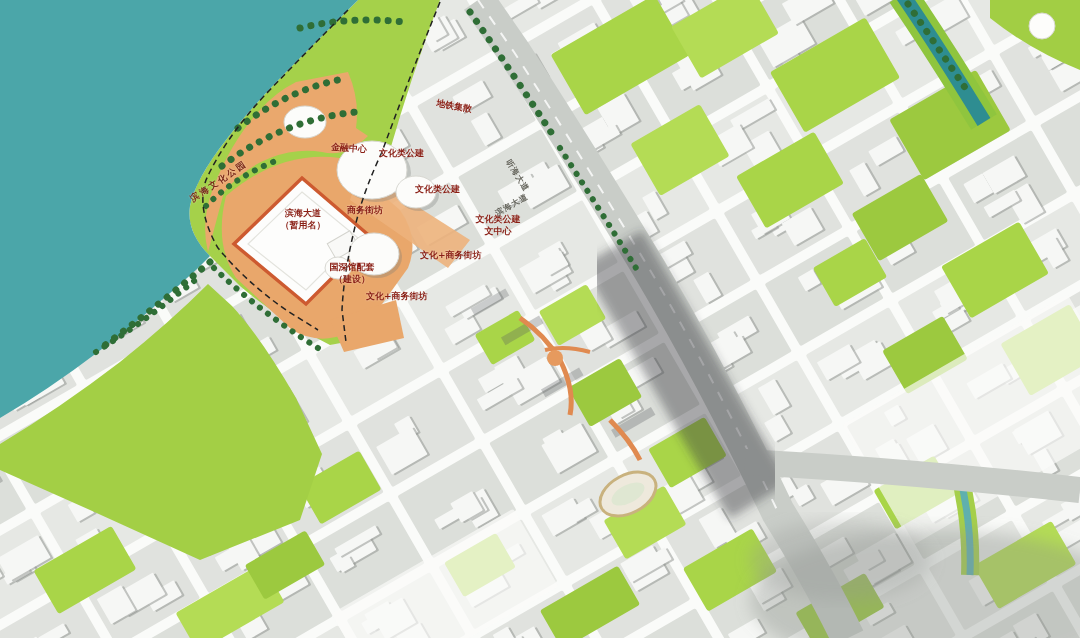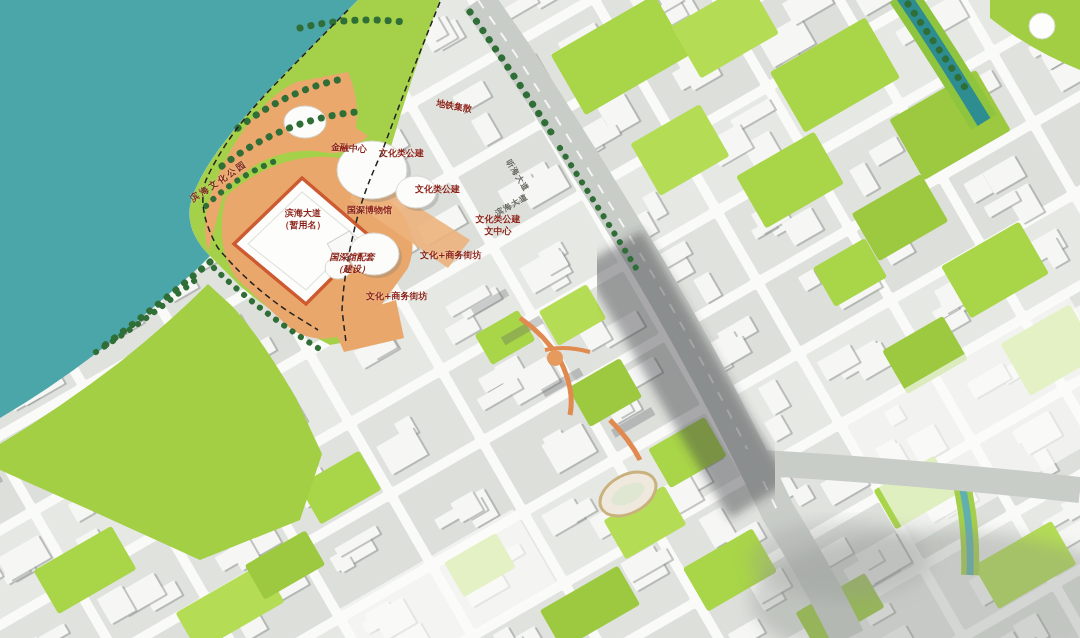--- a/index.html
+++ b/index.html
@@ -602,26 +602,26 @@
 
   <div>
     <div class="lbl" style="left:436px;top:101px;transform:rotate(10deg);">地铁集散</div>
     <div class="lbl" style="left:331px;top:143px;transform:rotate(4deg);">金融中心</div>
     <div class="lbl" style="left:379px;top:148px;">文化类公建</div>
     <div class="lbl" style="left:415px;top:184px;">文化类公建</div>
     <div class="lbl center" style="left:264px;top:208px;width:78px;">
       <div>滨海大道</div>
       <div>（暂用名）</div>
     </div>
-    <div class="lbl" style="left:347px;top:205px;">国深博物馆</div>
+    <div class="lbl" style="left:347px;top:205px;">商务街坊</div>
     <div class="lbl center" style="left:456px;top:214px;width:84px;">
       <div>文化类公建</div>
       <div>文中心</div>
     </div>
-    <div class="lbl center" style="left:318px;top:252px;width:68px;font-style:italic;">
+    <div class="lbl center" style="left:318px;top:262px;width:68px;">
       <div>国深馆配套</div>
       <div>（建设）</div>
     </div>
     <div class="lbl" style="left:420px;top:250px;">文化+商务街坊</div>
     <div class="lbl" style="left:366px;top:291px;">文化+商务街坊</div>
     <div class="lbl parkname" style="left:186px;top:176px;transform:rotate(-34deg);">滨海文化公园</div>
     <div class="lbl roadname" style="left:512px;top:158px;transform:rotate(58deg);transform-origin:left top;">听海大道</div>
     <div class="lbl roadname" style="left:494px;top:210px;transform:rotate(-30deg);transform-origin:left top;">滨海大道</div>
   </div>
 </div>

